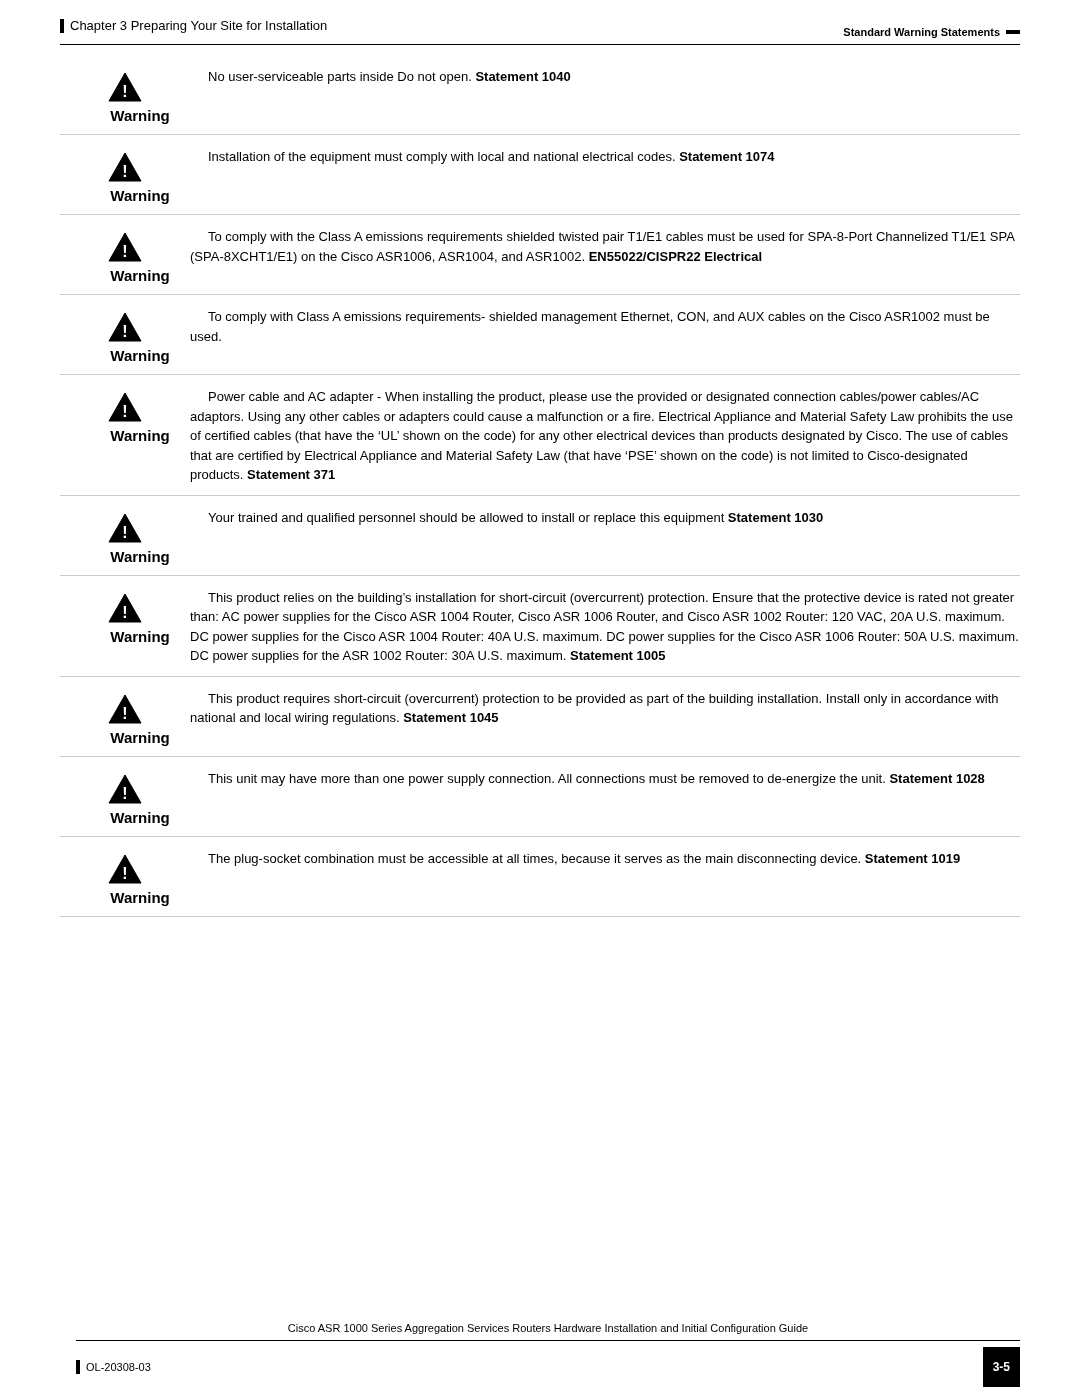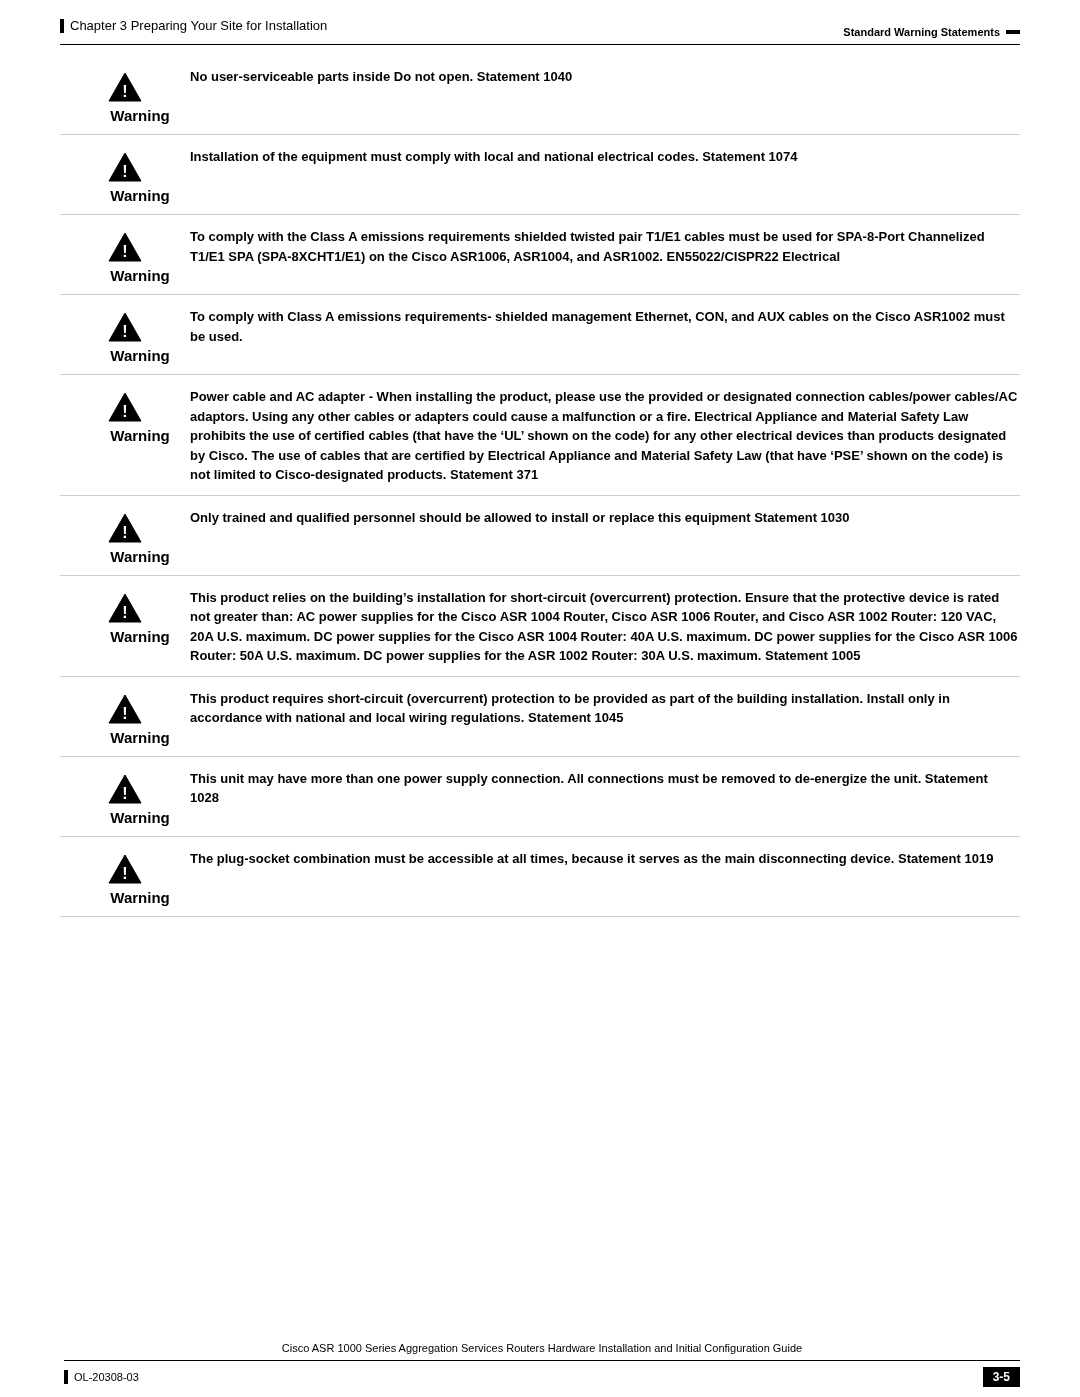--- a/index.html
+++ b/index.html
@@ -101,32 +101,33 @@
     }
 
     .warning-content {
       flex: 1;
       font-size: 13px;
       line-height: 1.5;
       color: #000;
     }
 
     .warning-content .bold-text {
-      font-weight: bold;
+      font-weight: normal;
+      margin-left: 18px;
     }
 
     .warning-content .normal-text {
       font-weight: bold;
     }
 
     
     .page-footer {
       position: absolute;
       bottom: 0;
-      left: 4px;
+      left: 16px;
       right: 0;
       padding: 10px 60px;
     }
     .footer-top {
       text-align: center;
       font-size: 11px;
       color: #000;
       padding-bottom: 6px;
       border-bottom: 1px solid #000;
     }
@@ -149,21 +150,21 @@
     }
     .footer-doc-num {
       font-size: 11px;
       color: #000;
     }
     .footer-page {
       background: #000;
       color: #fff;
       font-size: 12px;
       font-weight: bold;
-      padding: 3px 10px;
+      padding: 13px 10px;
     }
   </style>
 </head>
 <body>
 
 <div class="page-container">
 
   <div class="page-header">
     <div class="header-left">
       <span class="bar"></span>
@@ -241,21 +242,21 @@
       <div class="warning-row">
         <div class="warning-left">
           <div class="warning-icon">
             <svg width="36" height="32" viewBox="0 0 36 32" xmlns="http://www.w3.org/2000/svg">
       <polygon points="18,2 34,30 2,30" fill="black" stroke="black" stroke-width="1"></polygon>
       <text x="18" y="26" text-anchor="middle" fill="white" font-size="16" font-weight="bold" font-family="Arial">!</text>
     </svg>
           </div>
           <div class="warning-label">Warning</div>
         </div>
-        <div class="warning-content"><span class="bold-text">Only trained and qualified personnel should be allowed to install or replace this equipment</span><span class="normal-text"> Statement 1030</span></div>
+        <div class="warning-content"><span class="bold-text">Your trained and qualified personnel should be allowed to install or replace this equipment</span><span class="normal-text"> Statement 1030</span></div>
       </div>
       <div class="warning-row">
         <div class="warning-left">
           <div class="warning-icon">
             <svg width="36" height="32" viewBox="0 0 36 32" xmlns="http://www.w3.org/2000/svg">
       <polygon points="18,2 34,30 2,30" fill="black" stroke="black" stroke-width="1"></polygon>
       <text x="18" y="26" text-anchor="middle" fill="white" font-size="16" font-weight="bold" font-family="Arial">!</text>
     </svg>
           </div>
           <div class="warning-label">Warning</div>

